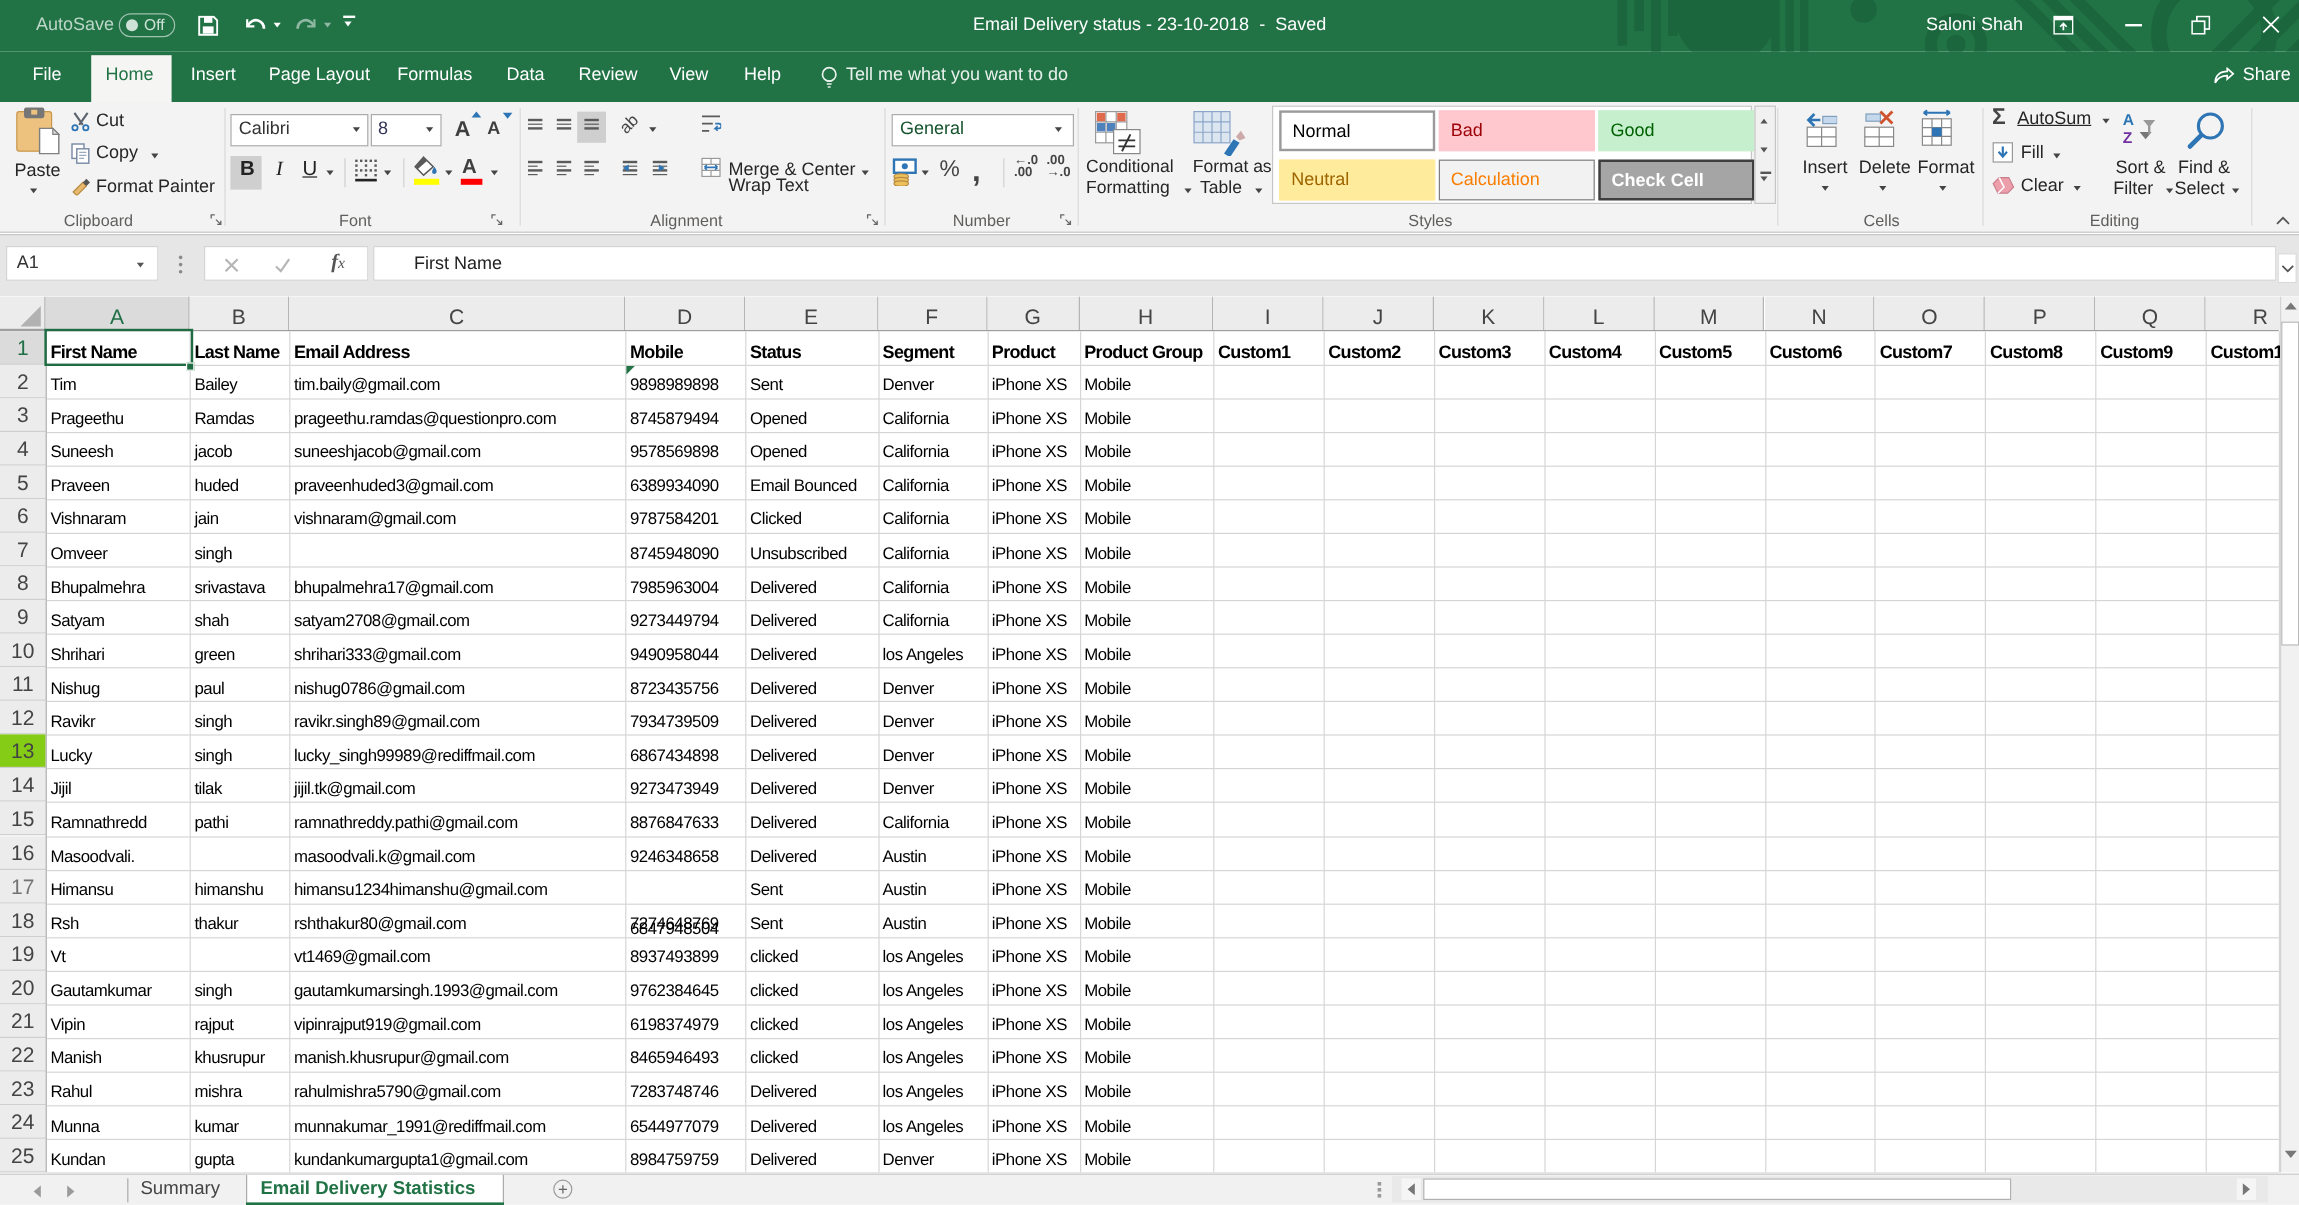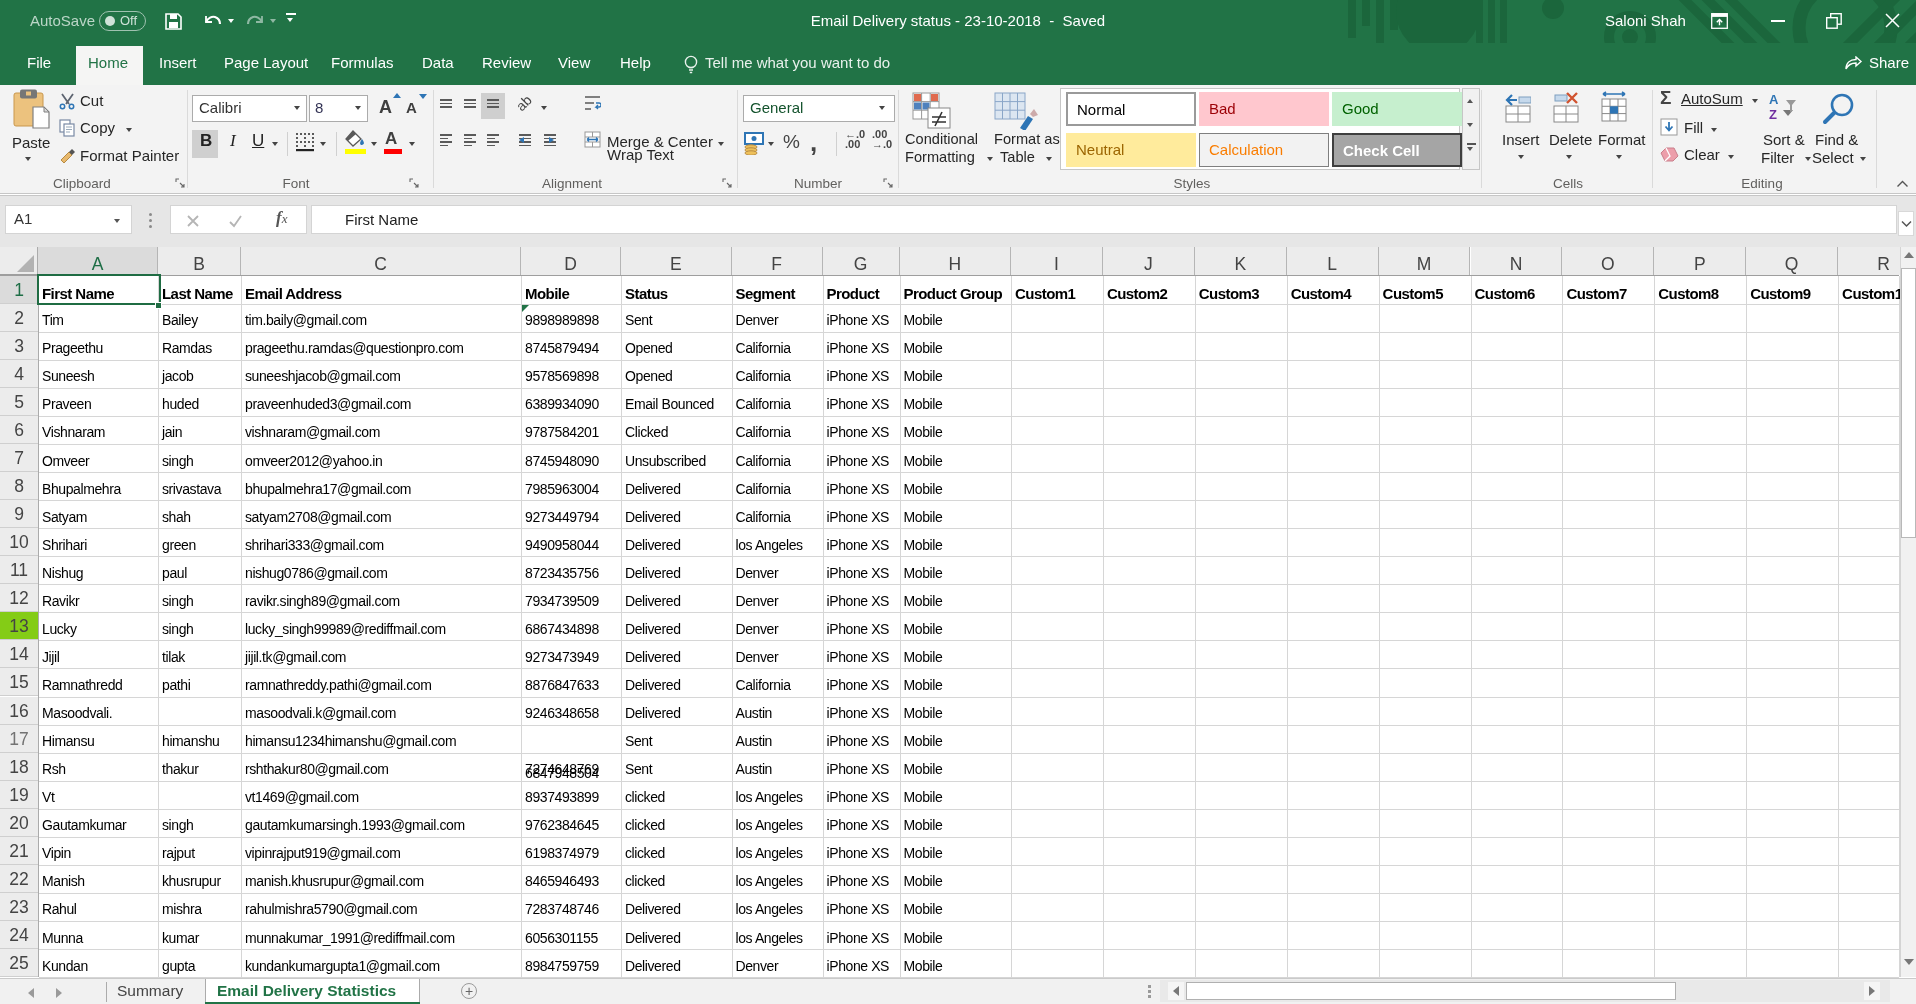--- a/index.html
+++ b/index.html
@@ -542,21 +542,20 @@
 <div class="cell" style="left:38.0px;top:168.9px;width:120.0px;height:28.06px;">Vishnaram</div>
 <div class="cell" style="left:158.0px;top:168.9px;width:83.0px;height:28.06px;">jain</div>
 <div class="cell" style="left:241.0px;top:168.9px;width:280.0px;height:28.06px;">vishnaram@gmail.com</div>
 <div class="cell" style="left:521.0px;top:168.9px;width:100.0px;height:28.06px;">9787584201</div>
 <div class="cell" style="left:621.0px;top:168.9px;width:110.5px;height:28.06px;">Clicked</div>
 <div class="cell" style="left:731.5px;top:168.9px;width:91.0px;height:28.06px;">California</div>
 <div class="cell" style="left:822.5px;top:168.9px;width:77.0px;height:28.06px;">iPhone XS</div>
 <div class="cell" style="left:899.5px;top:168.9px;width:111.5px;height:28.06px;">Mobile</div>
 <div class="cell" style="left:38.0px;top:197.0px;width:120.0px;height:28.06px;">Omveer</div>
 <div class="cell" style="left:158.0px;top:197.0px;width:83.0px;height:28.06px;">singh</div>
-<div class="cell" style="left:241.0px;top:197.0px;width:280.0px;height:28.06px;">omveer2012@yahoo.in</div>
 <div class="cell" style="left:521.0px;top:197.0px;width:100.0px;height:28.06px;">8745948090</div>
 <div class="cell" style="left:621.0px;top:197.0px;width:110.5px;height:28.06px;">Unsubscribed</div>
 <div class="cell" style="left:731.5px;top:197.0px;width:91.0px;height:28.06px;">California</div>
 <div class="cell" style="left:822.5px;top:197.0px;width:77.0px;height:28.06px;">iPhone XS</div>
 <div class="cell" style="left:899.5px;top:197.0px;width:111.5px;height:28.06px;">Mobile</div>
 <div class="cell" style="left:38.0px;top:225.0px;width:120.0px;height:28.06px;">Bhupalmehra</div>
 <div class="cell" style="left:158.0px;top:225.0px;width:83.0px;height:28.06px;">srivastava</div>
 <div class="cell" style="left:241.0px;top:225.0px;width:280.0px;height:28.06px;">bhupalmehra17@gmail.com</div>
 <div class="cell" style="left:521.0px;top:225.0px;width:100.0px;height:28.06px;">7985963004</div>
 <div class="cell" style="left:621.0px;top:225.0px;width:110.5px;height:28.06px;">Delivered</div>
@@ -677,21 +676,21 @@
 <div class="cell" style="left:158.0px;top:645.9px;width:83.0px;height:28.06px;">mishra</div>
 <div class="cell" style="left:241.0px;top:645.9px;width:280.0px;height:28.06px;">rahulmishra5790@gmail.com</div>
 <div class="cell" style="left:521.0px;top:645.9px;width:100.0px;height:28.06px;">7283748746</div>
 <div class="cell" style="left:621.0px;top:645.9px;width:110.5px;height:28.06px;">Delivered</div>
 <div class="cell" style="left:731.5px;top:645.9px;width:91.0px;height:28.06px;">los Angeles</div>
 <div class="cell" style="left:822.5px;top:645.9px;width:77.0px;height:28.06px;">iPhone XS</div>
 <div class="cell" style="left:899.5px;top:645.9px;width:111.5px;height:28.06px;">Mobile</div>
 <div class="cell" style="left:38.0px;top:674.0px;width:120.0px;height:28.06px;">Munna</div>
 <div class="cell" style="left:158.0px;top:674.0px;width:83.0px;height:28.06px;">kumar</div>
 <div class="cell" style="left:241.0px;top:674.0px;width:280.0px;height:28.06px;">munnakumar_1991@rediffmail.com</div>
-<div class="cell" style="left:521.0px;top:674.0px;width:100.0px;height:28.06px;">6056301155</div>
+<div class="cell" style="left:521.0px;top:674.0px;width:100.0px;height:28.06px;">6544977079</div>
 <div class="cell" style="left:621.0px;top:674.0px;width:110.5px;height:28.06px;">Delivered</div>
 <div class="cell" style="left:731.5px;top:674.0px;width:91.0px;height:28.06px;">los Angeles</div>
 <div class="cell" style="left:822.5px;top:674.0px;width:77.0px;height:28.06px;">iPhone XS</div>
 <div class="cell" style="left:899.5px;top:674.0px;width:111.5px;height:28.06px;">Mobile</div>
 <div class="cell" style="left:38.0px;top:702.0px;width:120.0px;height:28.06px;">Kundan</div>
 <div class="cell" style="left:158.0px;top:702.0px;width:83.0px;height:28.06px;">gupta</div>
 <div class="cell" style="left:241.0px;top:702.0px;width:280.0px;height:28.06px;">kundankumargupta1@gmail.com</div>
 <div class="cell" style="left:521.0px;top:702.0px;width:100.0px;height:28.06px;">8984759759</div>
 <div class="cell" style="left:621.0px;top:702.0px;width:110.5px;height:28.06px;">Delivered</div>
 <div class="cell" style="left:731.5px;top:702.0px;width:91.0px;height:28.06px;">Denver</div>

